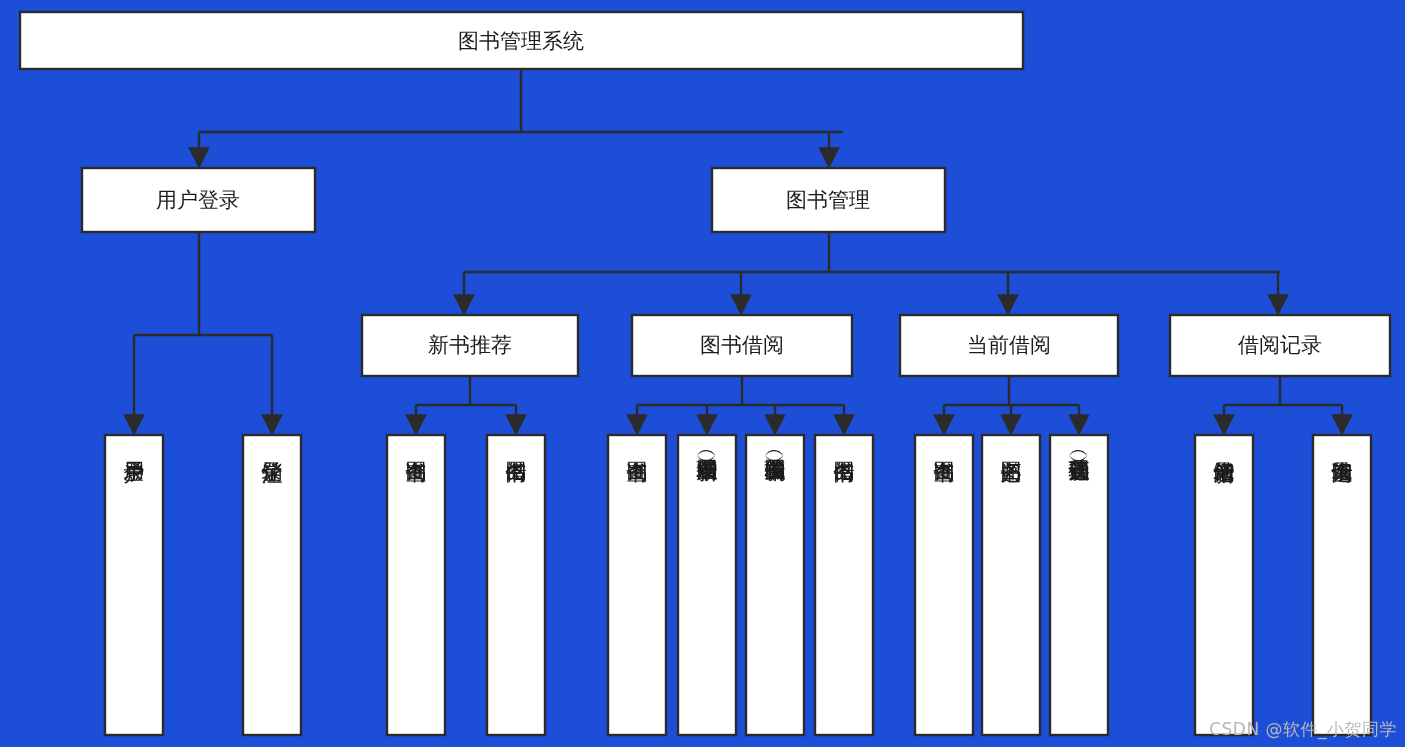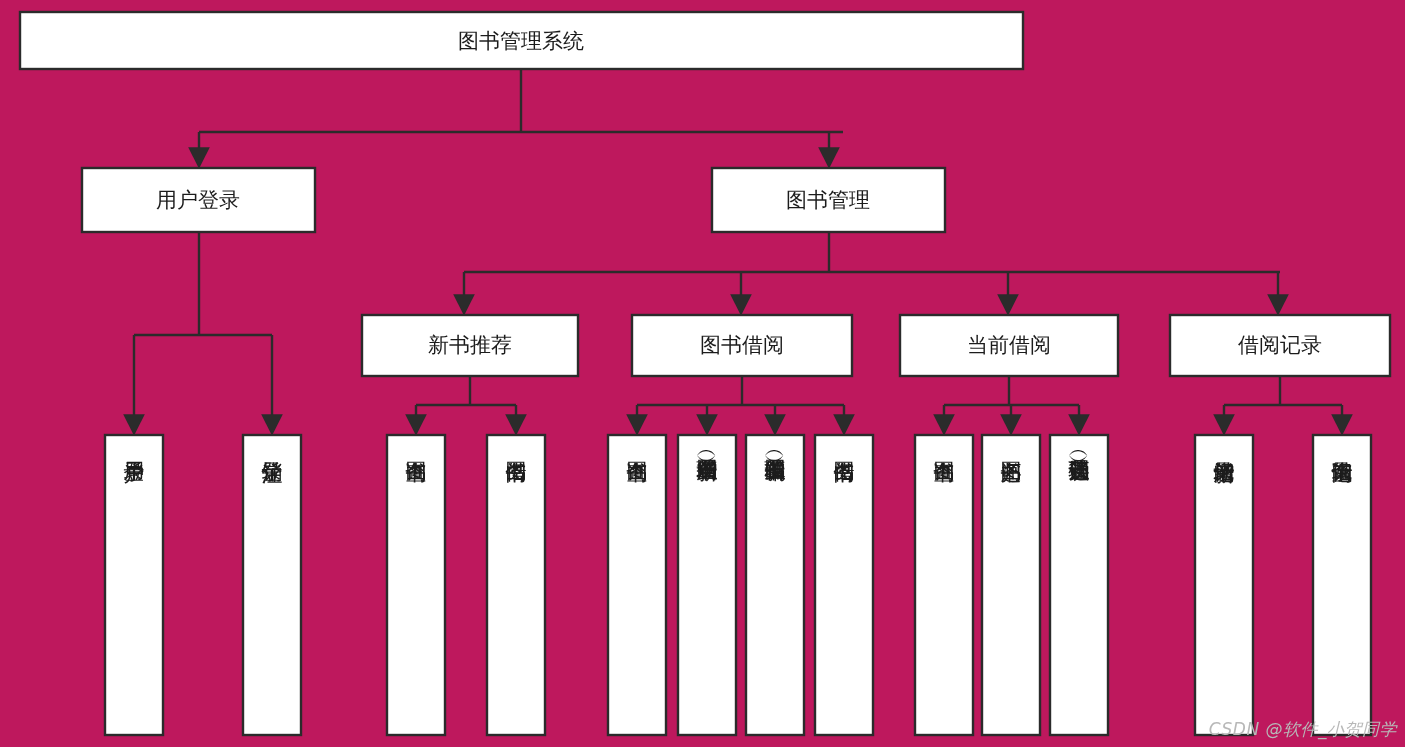--- a/index.html
+++ b/index.html
@@ -10,21 +10,21 @@
   body {
     width: 1405px;
     height: 747px;
     font-family: "DejaVu Sans", "Liberation Sans", sans-serif;
     overflow: hidden;
   }
   #diagram-root {
     position: relative;
     width: 1405px;
     height: 747px;
-    background: #be185d;
+    background: #1d4ed8;
   }
   svg#flowchart {
     position: absolute;
     top: 0;
     left: 0;
     width: 1405px;
     height: 747px;
   }
   .node-box {
     fill: #ffffff;
@@ -56,21 +56,20 @@
   }
   .watermark {
     position: absolute;
     right: 8px;
     bottom: 6px;
     font-family: "DejaVu Sans", "Liberation Sans", sans-serif;
     font-size: 17px;
     color: #b8b8b8;
     white-space: nowrap;
     letter-spacing: 0.5px;
-    font-style: italic;
   }
 </style>
 </head>
 <body>
 
 <div id="diagram-root">
 
   <svg id="flowchart" viewBox="0 0 1405 747" xmlns="http://www.w3.org/2000/svg">
 
     <defs>

